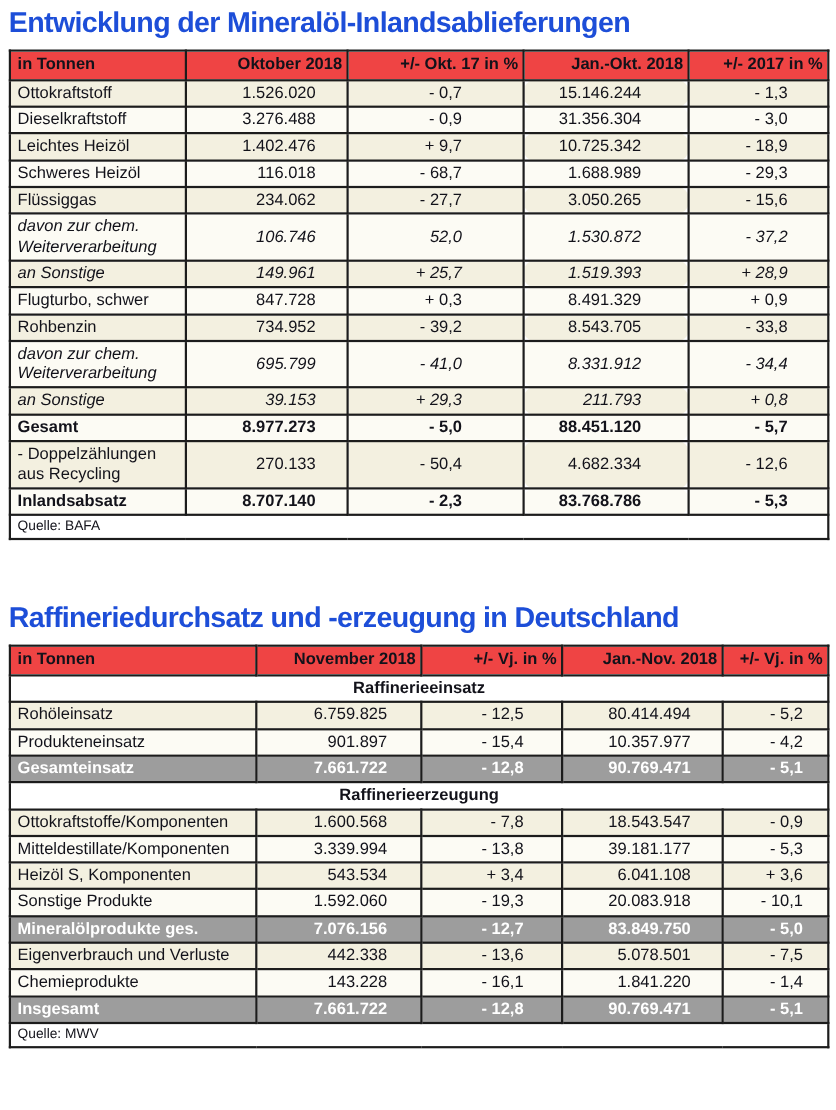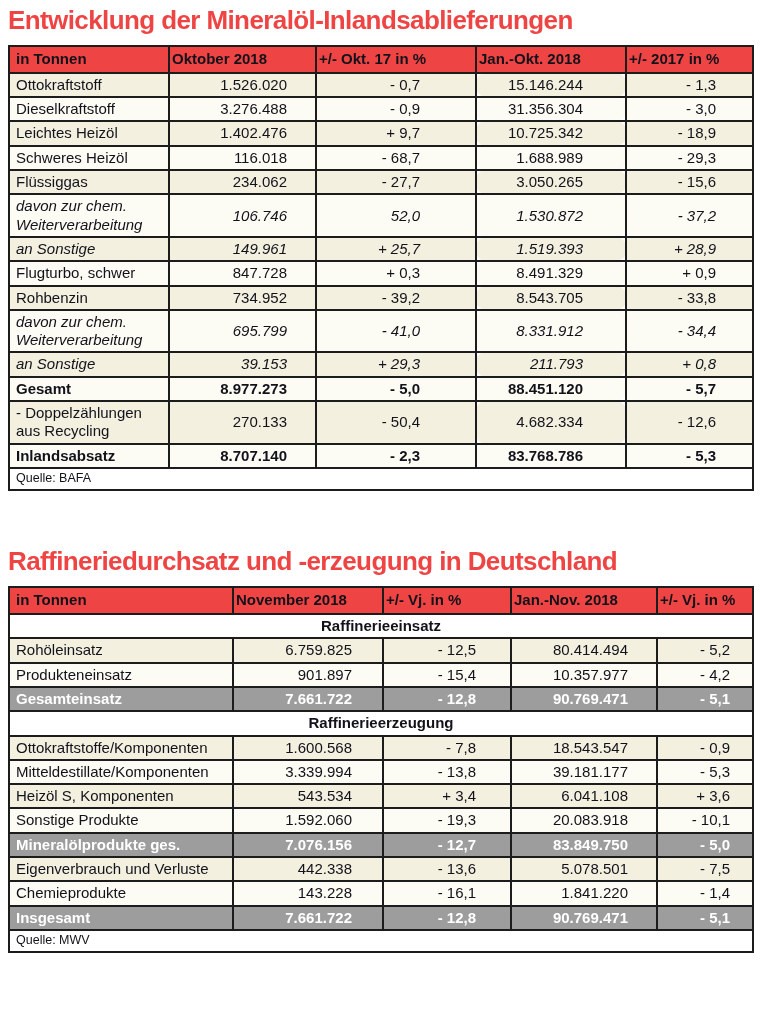--- a/index.html
+++ b/index.html
@@ -9,21 +9,21 @@
     font-family: "Liberation Sans", sans-serif;
     color: #12121a;
     -webkit-font-smoothing: antialiased;
   }
   .page { padding: 2px 8px 8px 8px; }
 
   .tbl-title {
     font-size: 26px;
     font-weight: bold;
     letter-spacing: -0.6px;
-    color: #ef4444;
+    color: #1d4ed8;
     margin: 4px 0 9px 0;
     line-height: 1.15;
   }
   .title-gap { margin-top: 56px; }
 
   table {
     border-collapse: collapse;
     width: 744px;
     table-layout: fixed;
   }
@@ -35,21 +35,21 @@
     overflow: hidden;
     vertical-align: middle;
   }
   th {
     background: #ef4444;
     font-weight: bold;
     text-align: left;
     height: 27px;
     padding-left: 6px;
   }
-  th.num { text-align: left; padding-left: 2px; }
+  th.num { text-align: right; padding-left: 2px; }
 
   td { height: 23px; }
   td.label { text-align: left; padding-left: 6px; margin-left: 20px; }
   td.num { text-align: right; white-space: nowrap; }
 
   tr.cream td { background: #f3f0e0; }
   tr.white td { background: #fcfbf4; }
   tr.boldrow td { font-weight: bold; }
   tr.italicrow td { font-style: italic; }
 

